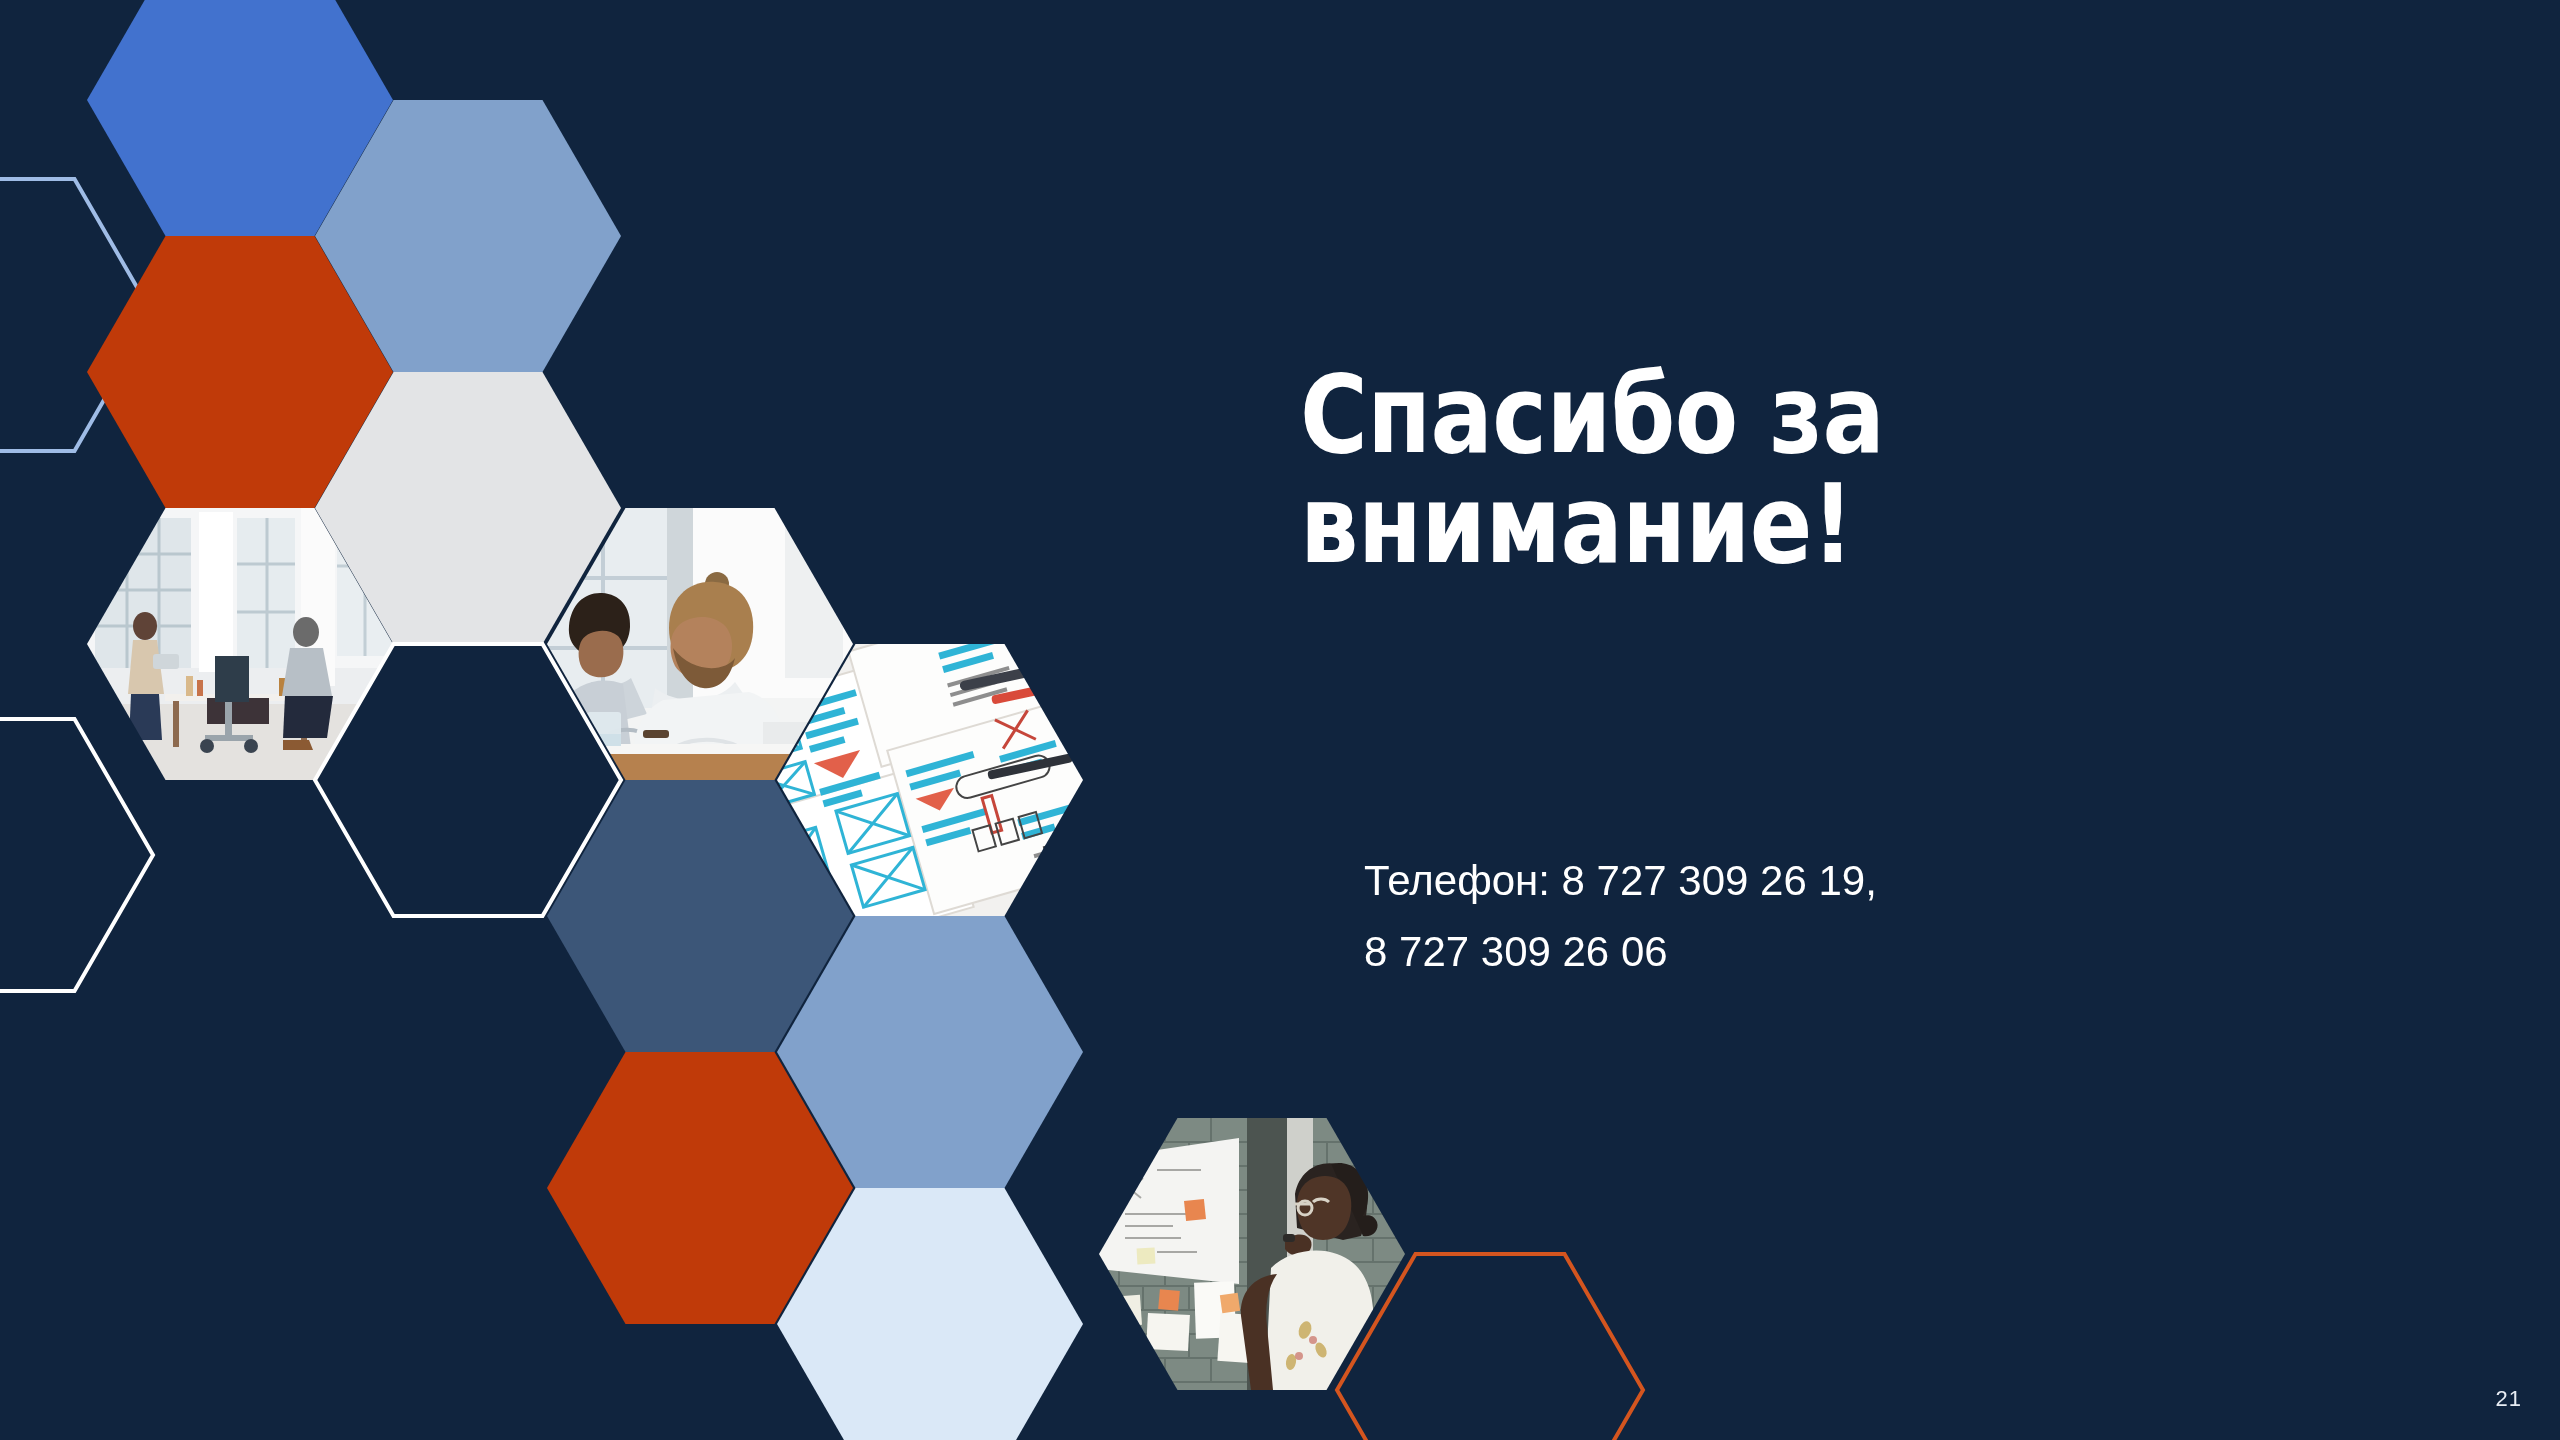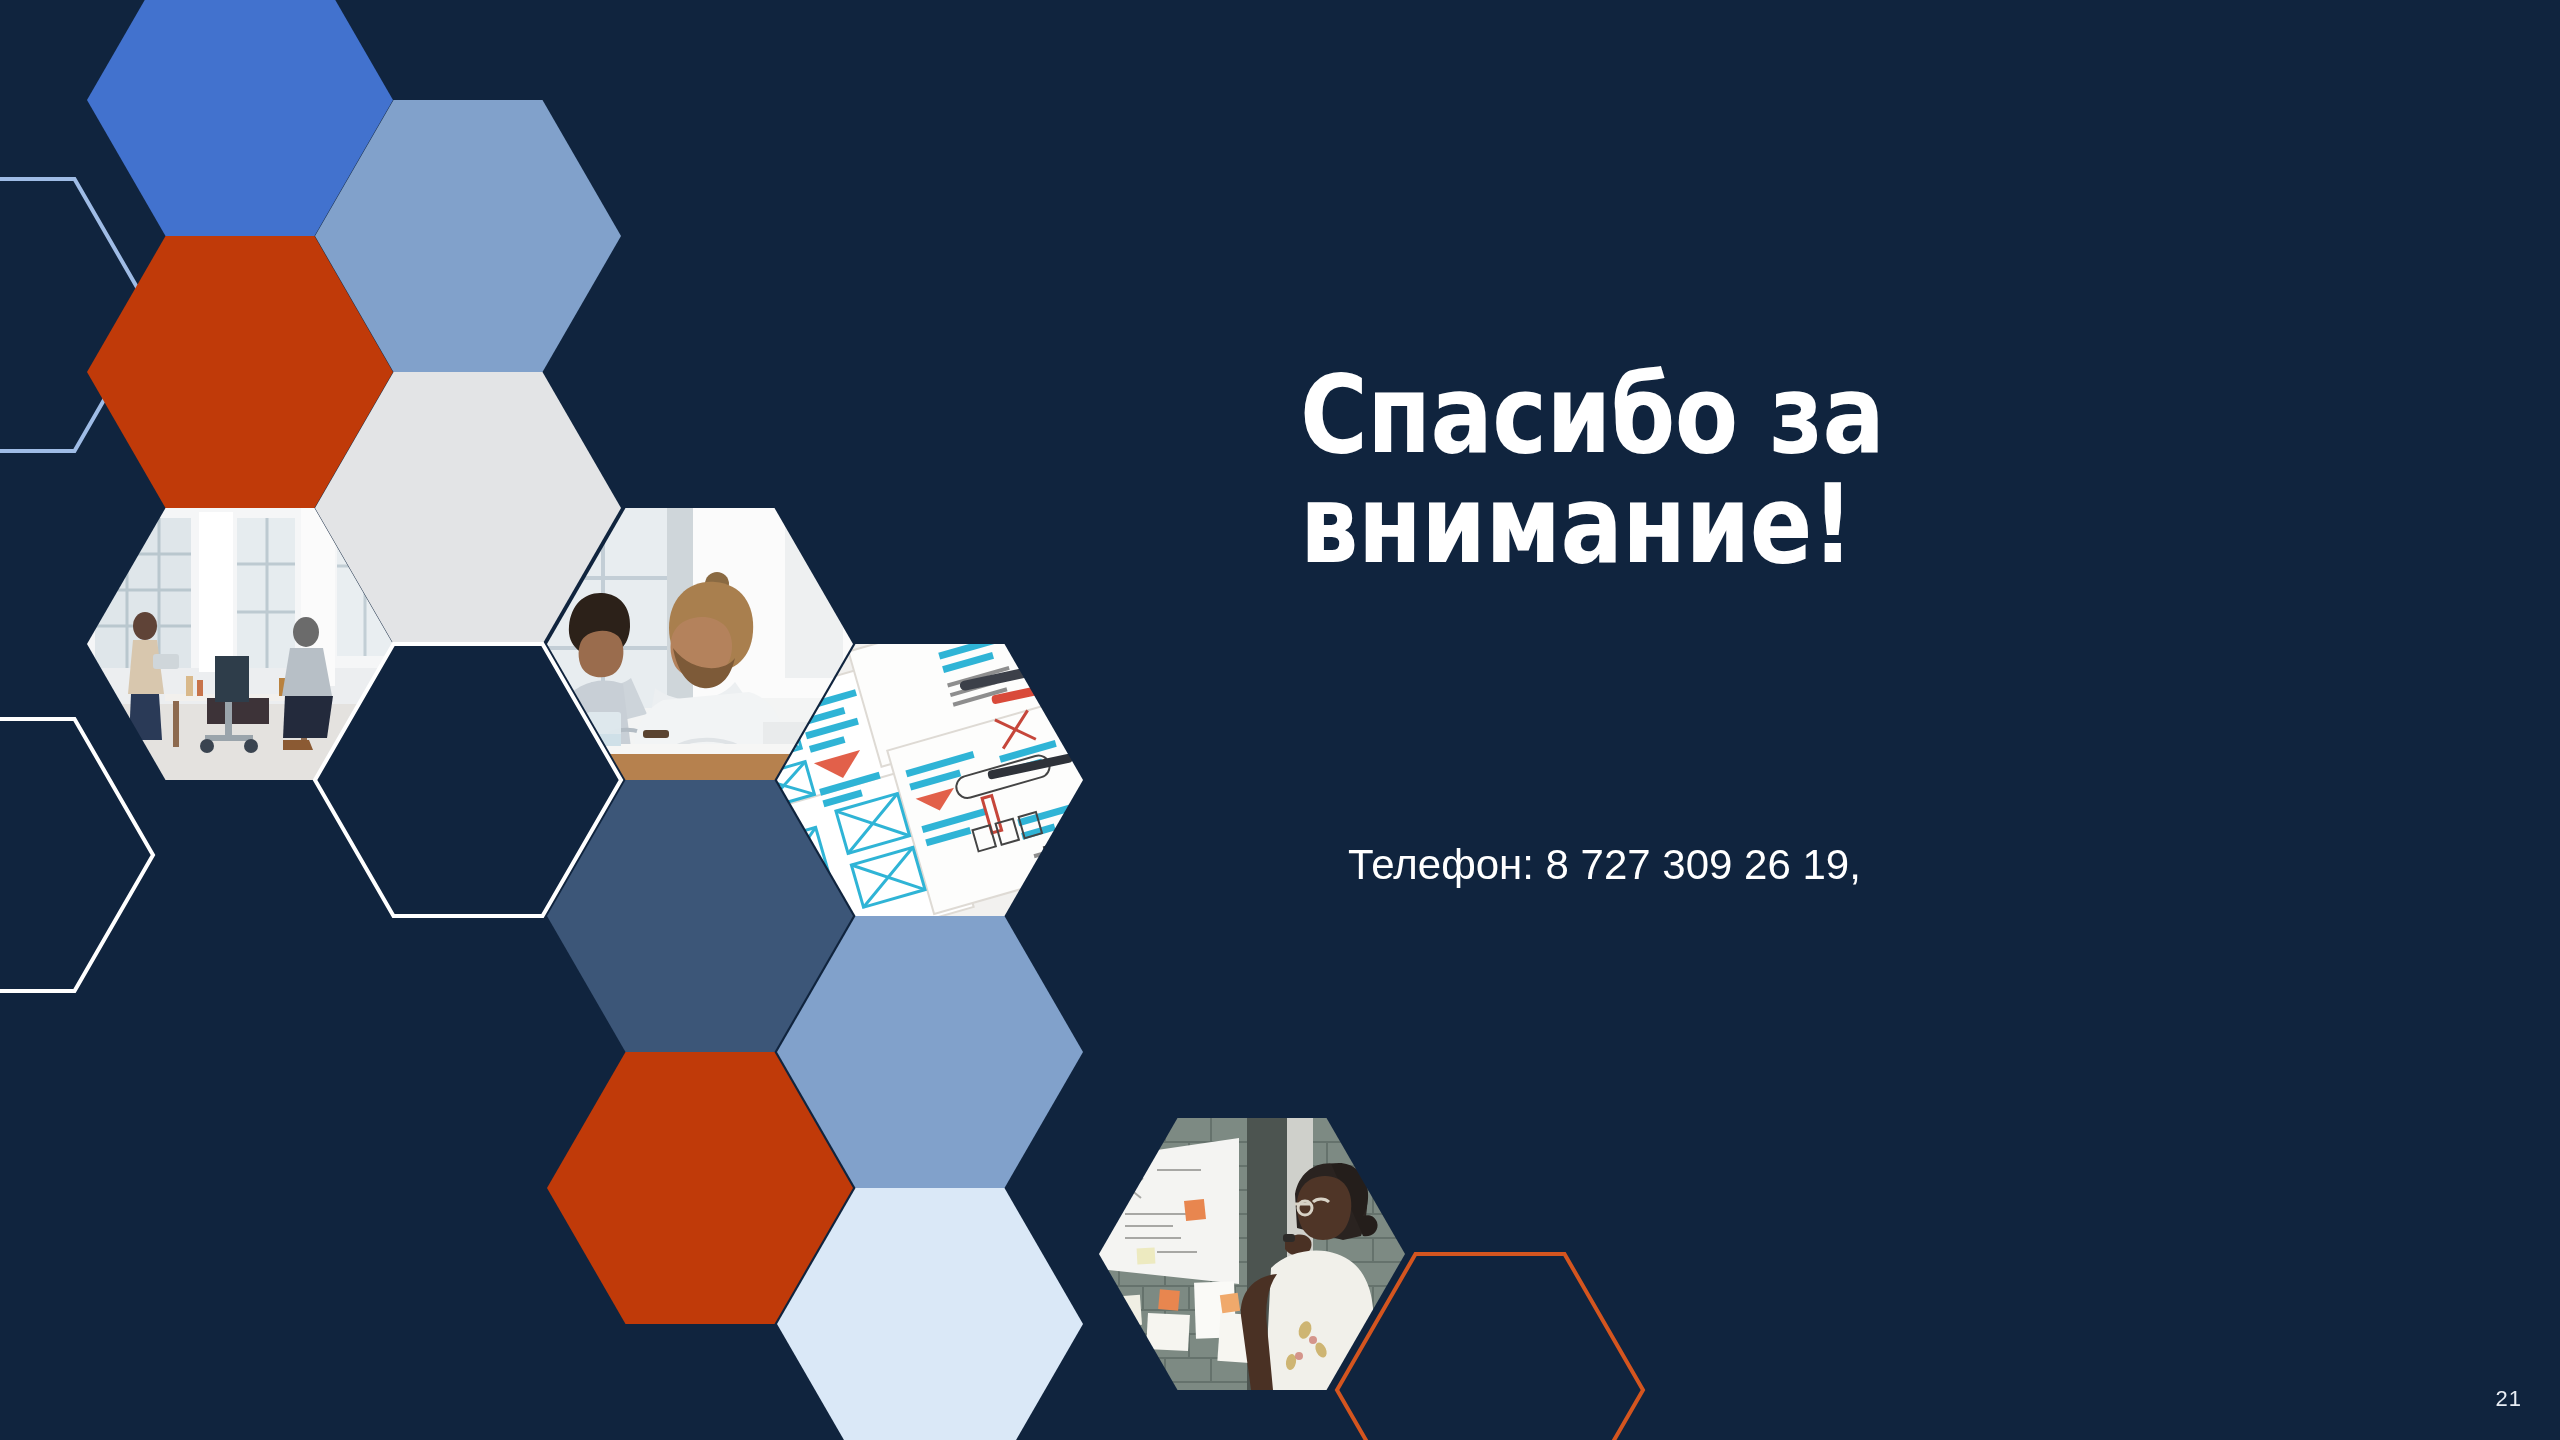--- a/index.html
+++ b/index.html
@@ -33,21 +33,21 @@
     white-space:pre-line;
   }
   #contact{
     position:absolute;
     left:1348px; top:838px; width:1060px;
     color:#ffffff;
     font-size:42px;
     line-height:1.30;
     font-weight:400;
   }
-  #contact .blk{margin:0;}
+  #contact .blk{margin:16px;}
   #contact .gap{height:46px;}
 
   #pagenum{
     position:absolute;
     right:38px; bottom:28px;
     color:#e8edf4;
     font-size:22px;
     font-weight:400;
     letter-spacing:1px;
   }
@@ -318,18 +318,19 @@
       </g>
   </svg>
 
   <div id="textcol">
     <h1 id="title">Спасибо за
 внимание!</h1>
   </div>
 
   <div id="contact">
     <p class="blk">Телефон: 8 727 309 26 19,</p>
+    <p class="blk">8 727 309 26 06</p>
     <div class="gap"></div>
   </div>
 
   <div id="pagenum">21</div>
 
 </div>
 
 </body></html>

